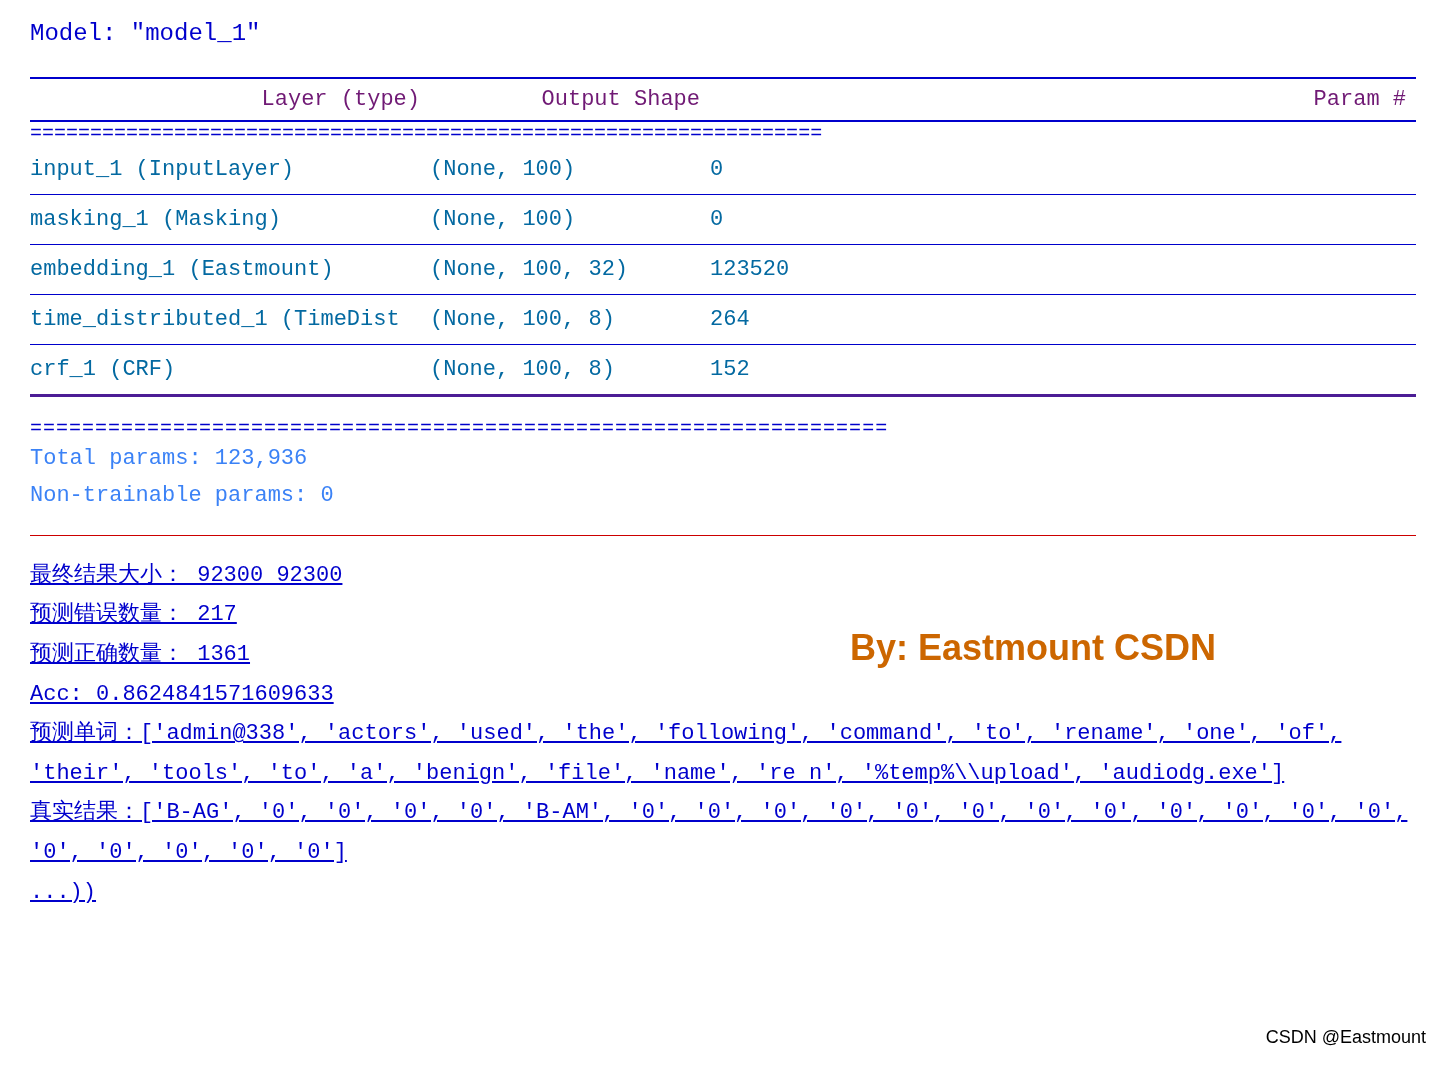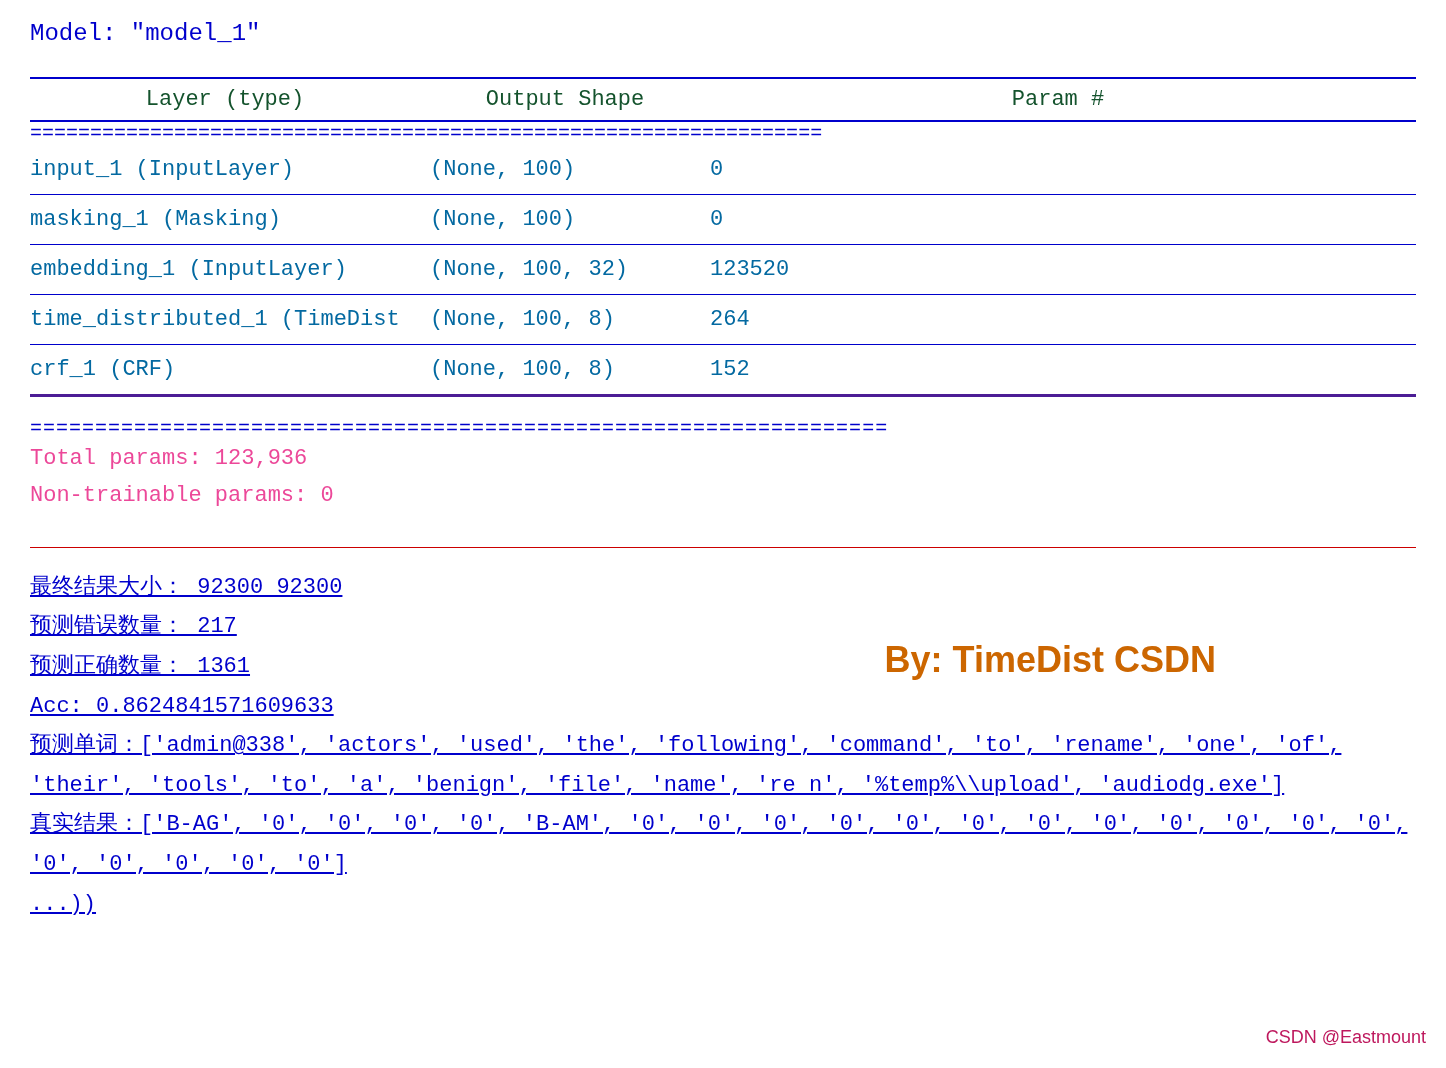--- a/index.html
+++ b/index.html
@@ -24,22 +24,22 @@
       font-size: 24px;
     }
 
     .model-table {
       width: 100%;
       border-collapse: collapse;
       margin-bottom: 20px;
     }
 
     .model-table thead tr th {
-      color: #14532d;
-      text-align: center;
+      color: #701a75;
+      text-align: right;
       padding: 8px 10px 8px 0;
       font-weight: normal;
       border-top: 2px solid #0000cc;
       border-bottom: 2px solid #0000cc;
     }
 
     .model-table thead tr th:first-child {
       width: 400px;
     }
 
@@ -58,23 +58,23 @@
       border-bottom: 3px solid #4c1d95;
     }
 
     .equal-line {
       color: #0000cc;
       font-size: 20px;
       letter-spacing: 1px;
     }
 
     .params-section {
-      color: #ec4899;
+      color: #3b82f6;
       line-height: 1.7;
-      margin-bottom: 32px;
+      margin-bottom: 20px;
     }
 
     .separator-line {
       border: none;
       border-top: 1px solid #cc0000;
       margin: 20px 0;
     }
 
     .results-section {
       color: #0000cc;
@@ -90,21 +90,21 @@
       color: #cc6600;
       font-size: 36px;
       font-family: Arial, sans-serif;
       font-weight: bold;
     }
 
     .csdn-badge {
       position: fixed;
       bottom: 20px;
       right: 20px;
-      color: #be185d;
+      color: #000000;
       font-size: 18px;
       font-family: Arial, sans-serif;
       margin-left: 8px;
     }
 
     .equal-header {
       display: block;
       color: #0000cc;
       font-size: 20px;
       overflow: hidden;
@@ -134,21 +134,21 @@
       <td>input_1 (InputLayer)</td>
       <td>(None, 100)</td>
       <td>0</td>
     </tr>
     <tr>
       <td>masking_1 (Masking)</td>
       <td>(None, 100)</td>
       <td>0</td>
     </tr>
     <tr>
-      <td>embedding_1 (InputLayer)</td>
+      <td>embedding_1 (Eastmount)</td>
       <td>(None, 100, 32)</td>
       <td>123520</td>
     </tr>
     <tr>
       <td>time_distributed_1 (TimeDist</td>
       <td>(None, 100, 8)</td>
       <td>264</td>
     </tr>
     <tr>
       <td>crf_1 (CRF)</td>
@@ -169,16 +169,16 @@
 
 <div class="results-section">
   <div>最终结果大小： 92300 92300</div>
   <div>预测错误数量： 217</div>
   <div>预测正确数量： 1361</div>
   <div>Acc: 0.8624841571609633</div>
   <div>预测单词：['admin@338', 'actors', 'used', 'the', 'following', 'command', 'to', 'rename', 'one', 'of', 'their', 'tools', 'to', 'a', 'benign', 'file', 'name', 're n', '%temp%\\upload', 'audiodg.exe']</div>
   <div>真实结果：['B-AG', '0', '0', '0', '0', 'B-AM', '0', '0', '0', '0', '0', '0', '0', '0', '0', '0', '0', '0', '0', '0', '0', '0', '0']</div>
   <div>...))</div>
 
-  <div class="watermark">By: TimeDist CSDN</div>
+  <div class="watermark">By: Eastmount CSDN</div>
 </div>
 
 <div class="csdn-badge">CSDN @Eastmount</div>
 
 </body></html>

